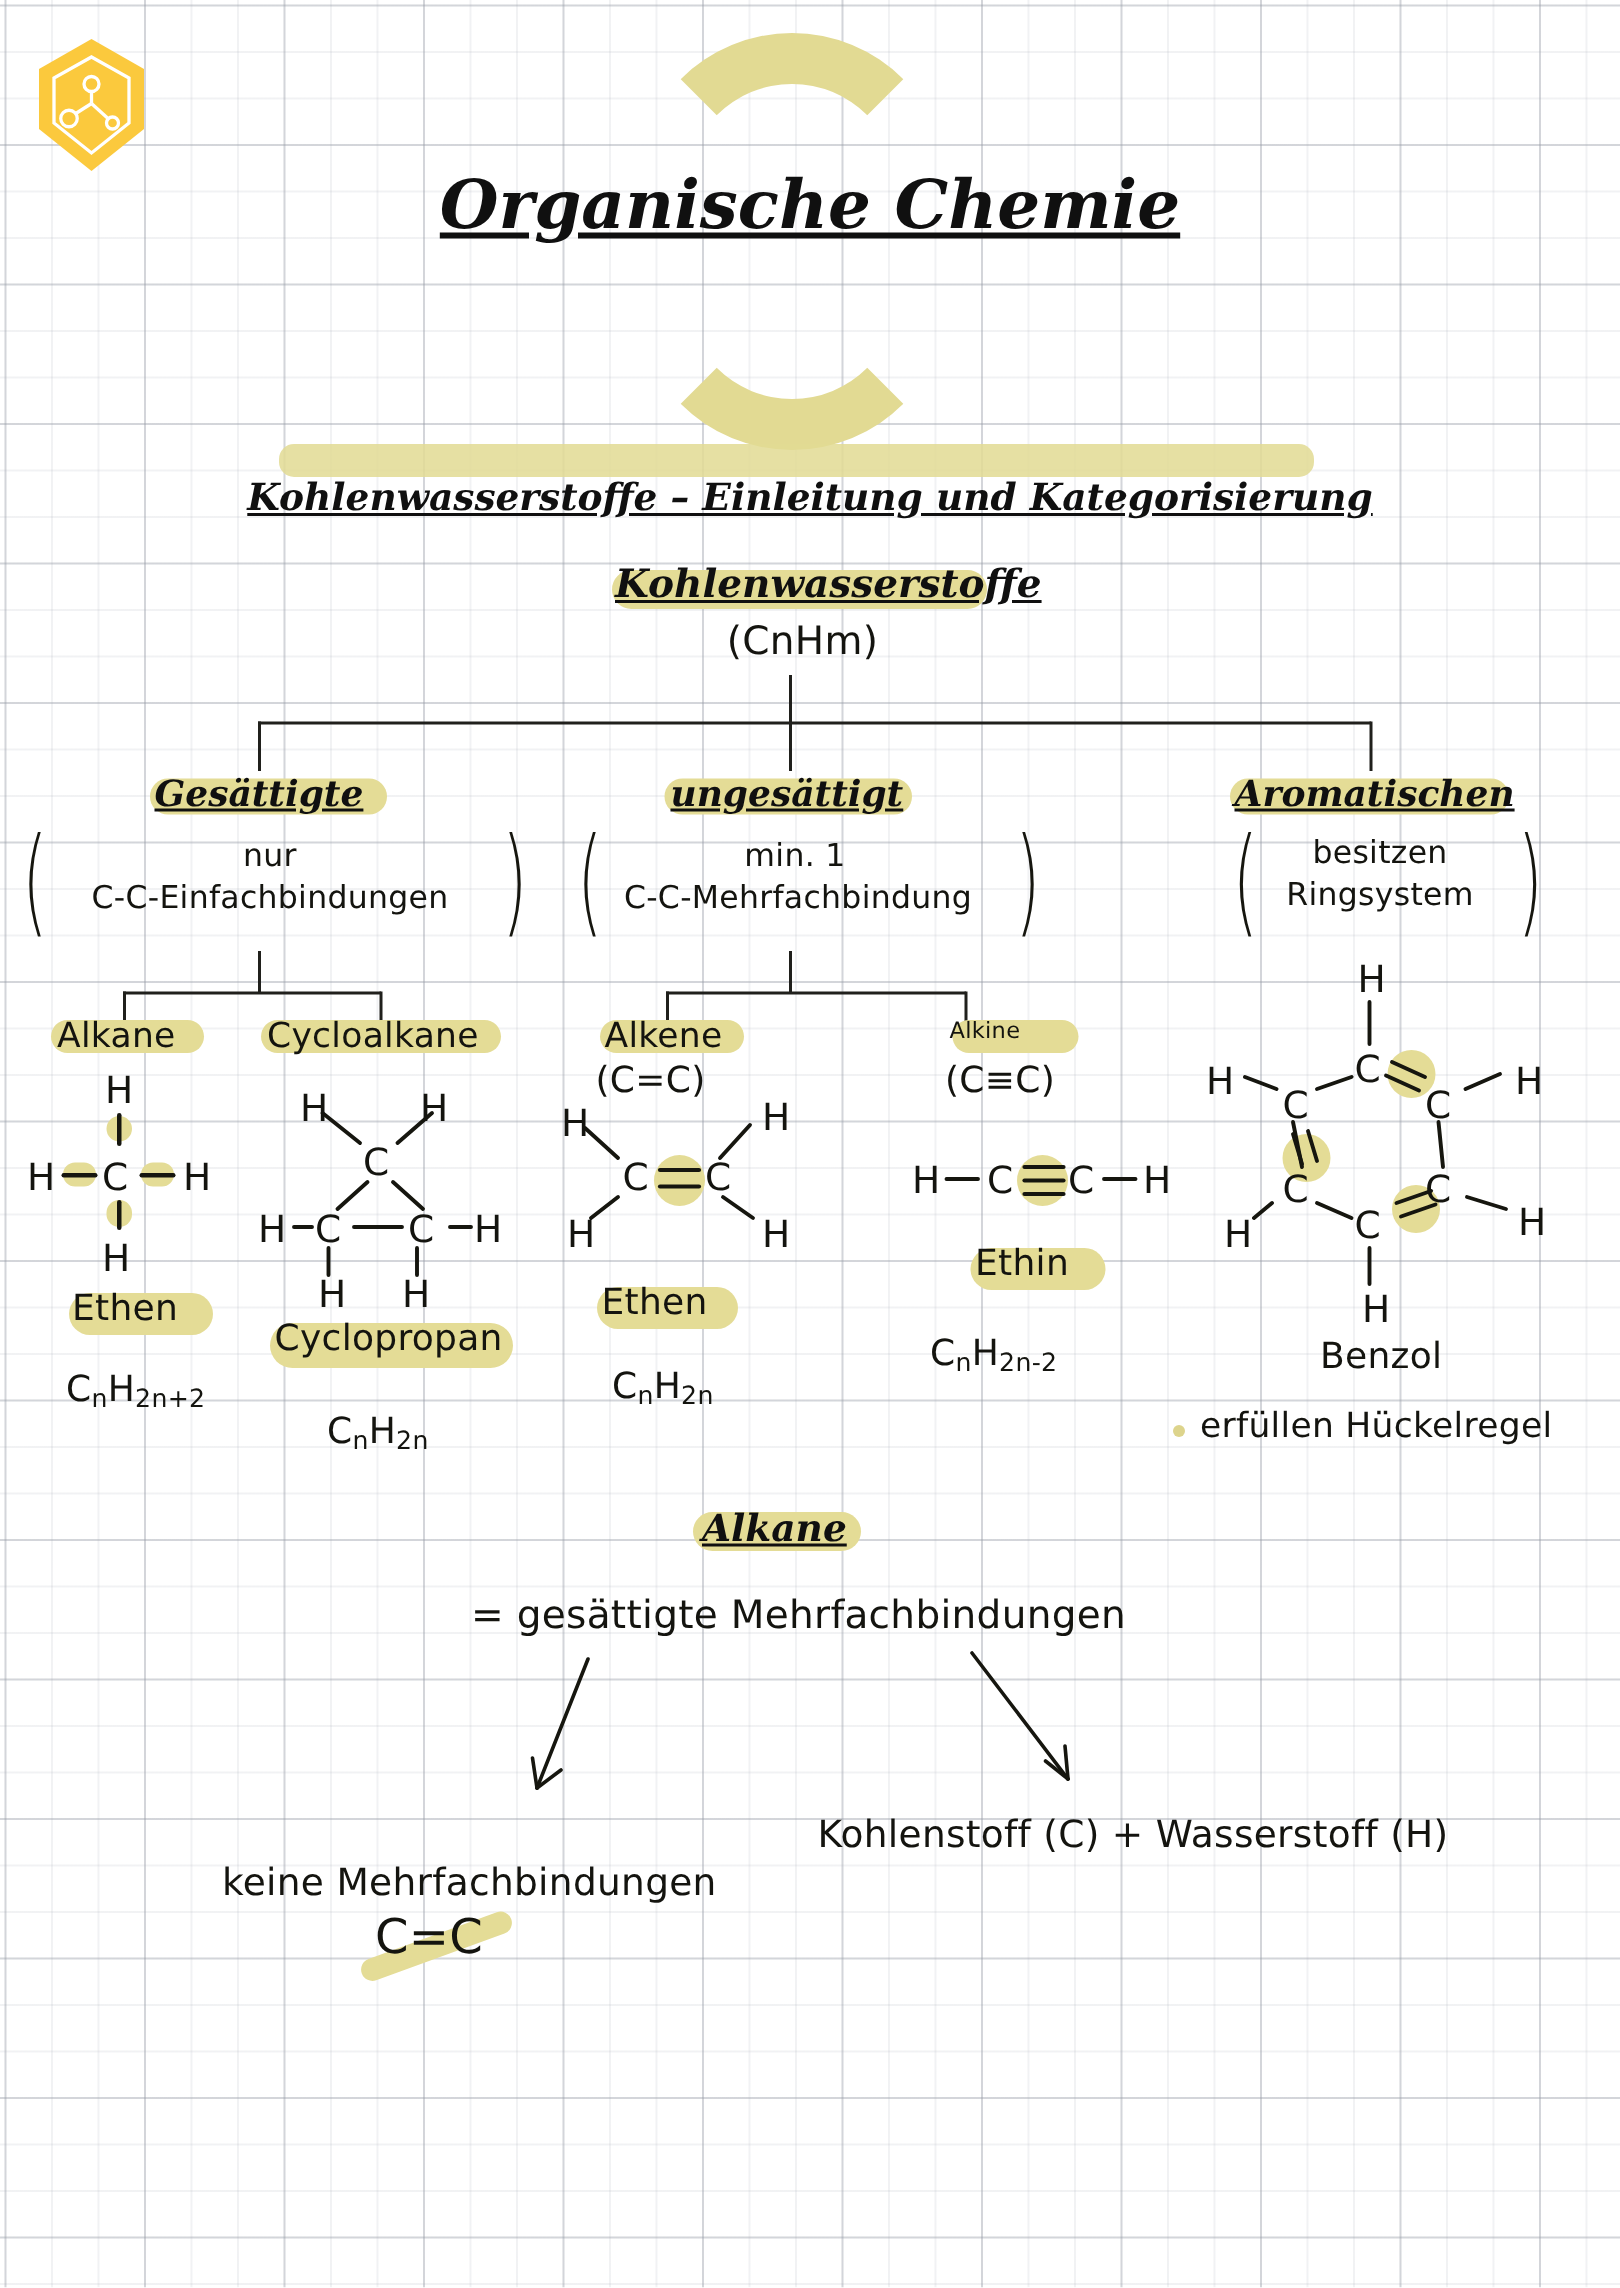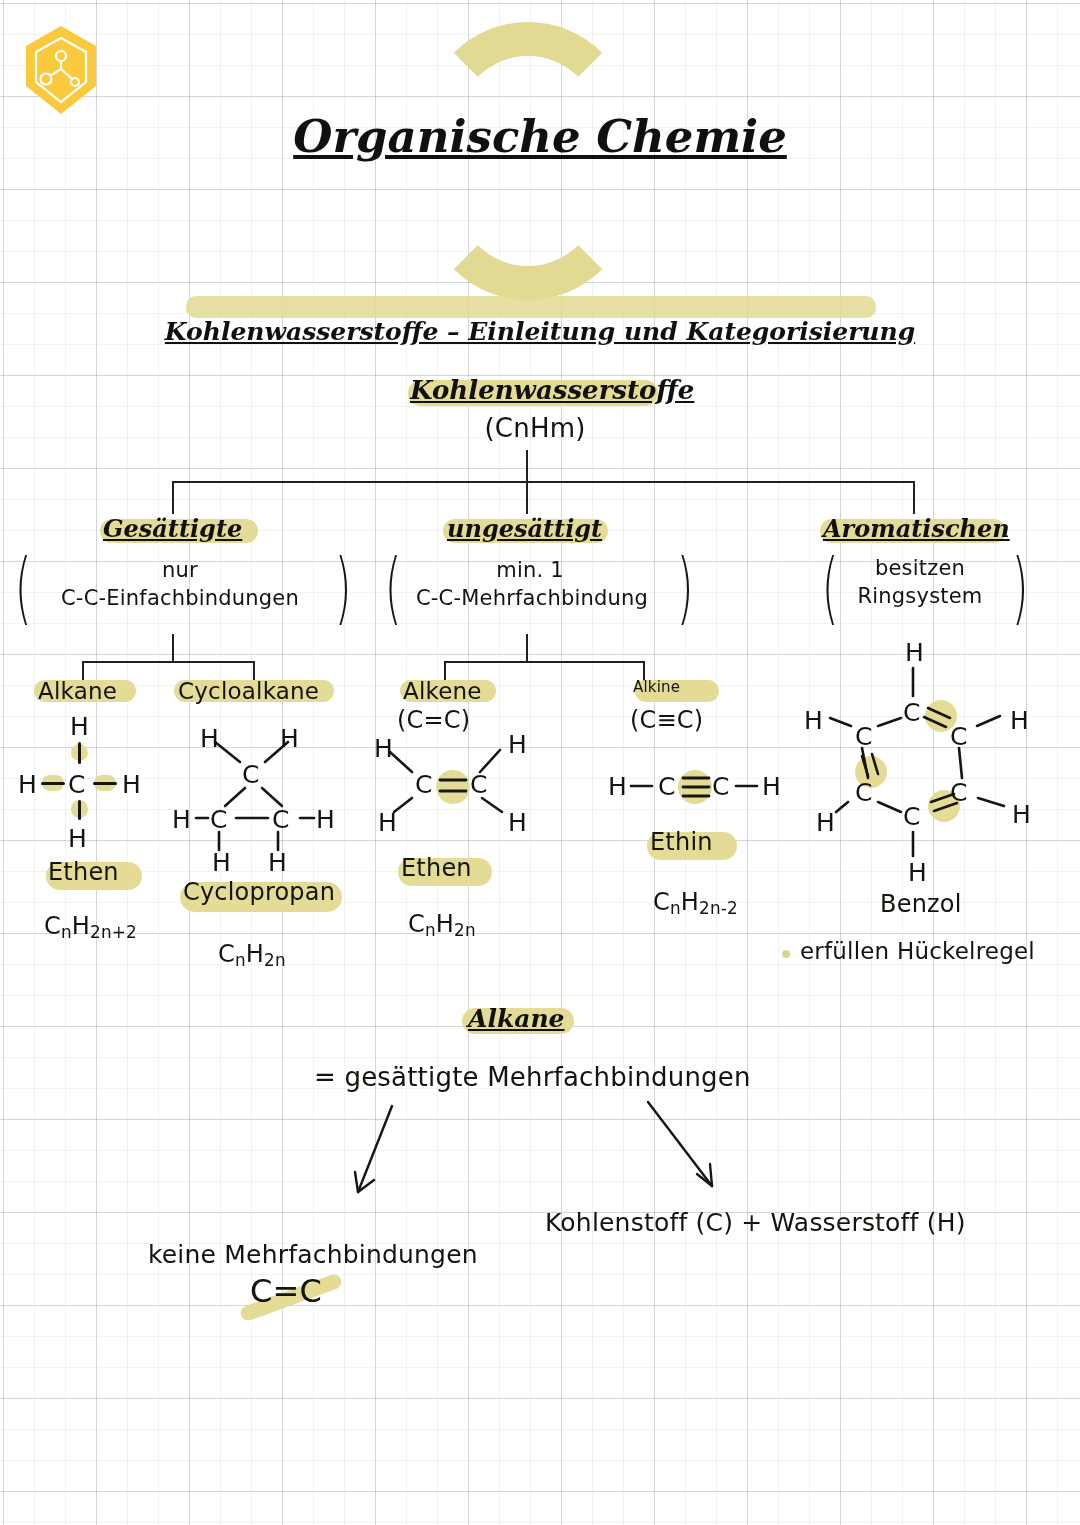--- a/index.html
+++ b/index.html
@@ -303,21 +303,21 @@
 <svg class="arrow" style="left:0; top:0; width:1080px; height:1525px;">
   <line x1="631" y1="786" x2="652" y2="786" stroke="#16160f" stroke-width="2.6" stroke-linecap="round"></line>
   <line x1="683" y1="778" x2="709" y2="778" stroke="#16160f" stroke-width="2.8" stroke-linecap="round"></line>
   <line x1="683" y1="787" x2="709" y2="787" stroke="#16160f" stroke-width="2.8" stroke-linecap="round"></line>
   <line x1="683" y1="796" x2="709" y2="796" stroke="#16160f" stroke-width="2.8" stroke-linecap="round"></line>
   <line x1="736" y1="786" x2="757" y2="786" stroke="#16160f" stroke-width="2.6" stroke-linecap="round"></line>
 </svg>
 
 <div class="hl" style="left:647px; top:832px; width:90px; height:28px;"></div>
 <div class="mol-name hand" style="left:650px; top:828px;">Ethin</div>
-<div class="formula hand" style="left:620px; top:888px;margin-left:33px;">
+<div class="formula hand" style="left:620px; top:888px;">
   <span>C</span><span class="sub">n</span><span>H</span><span class="sub">2n-2</span>
 </div>
 
 <div class="atom hand" style="left:905px; top:638px;">H</div>
 <div class="atom hand" style="left:903px; top:698px;">C</div>
 <div class="atom hand" style="left:855px; top:722px;">C</div>
 <div class="atom hand" style="left:950px; top:722px;">C</div>
 <div class="atom hand" style="left:855px; top:778px;">C</div>
 <div class="atom hand" style="left:950px; top:778px;">C</div>
 <div class="atom hand" style="left:903px; top:802px;">C</div>

